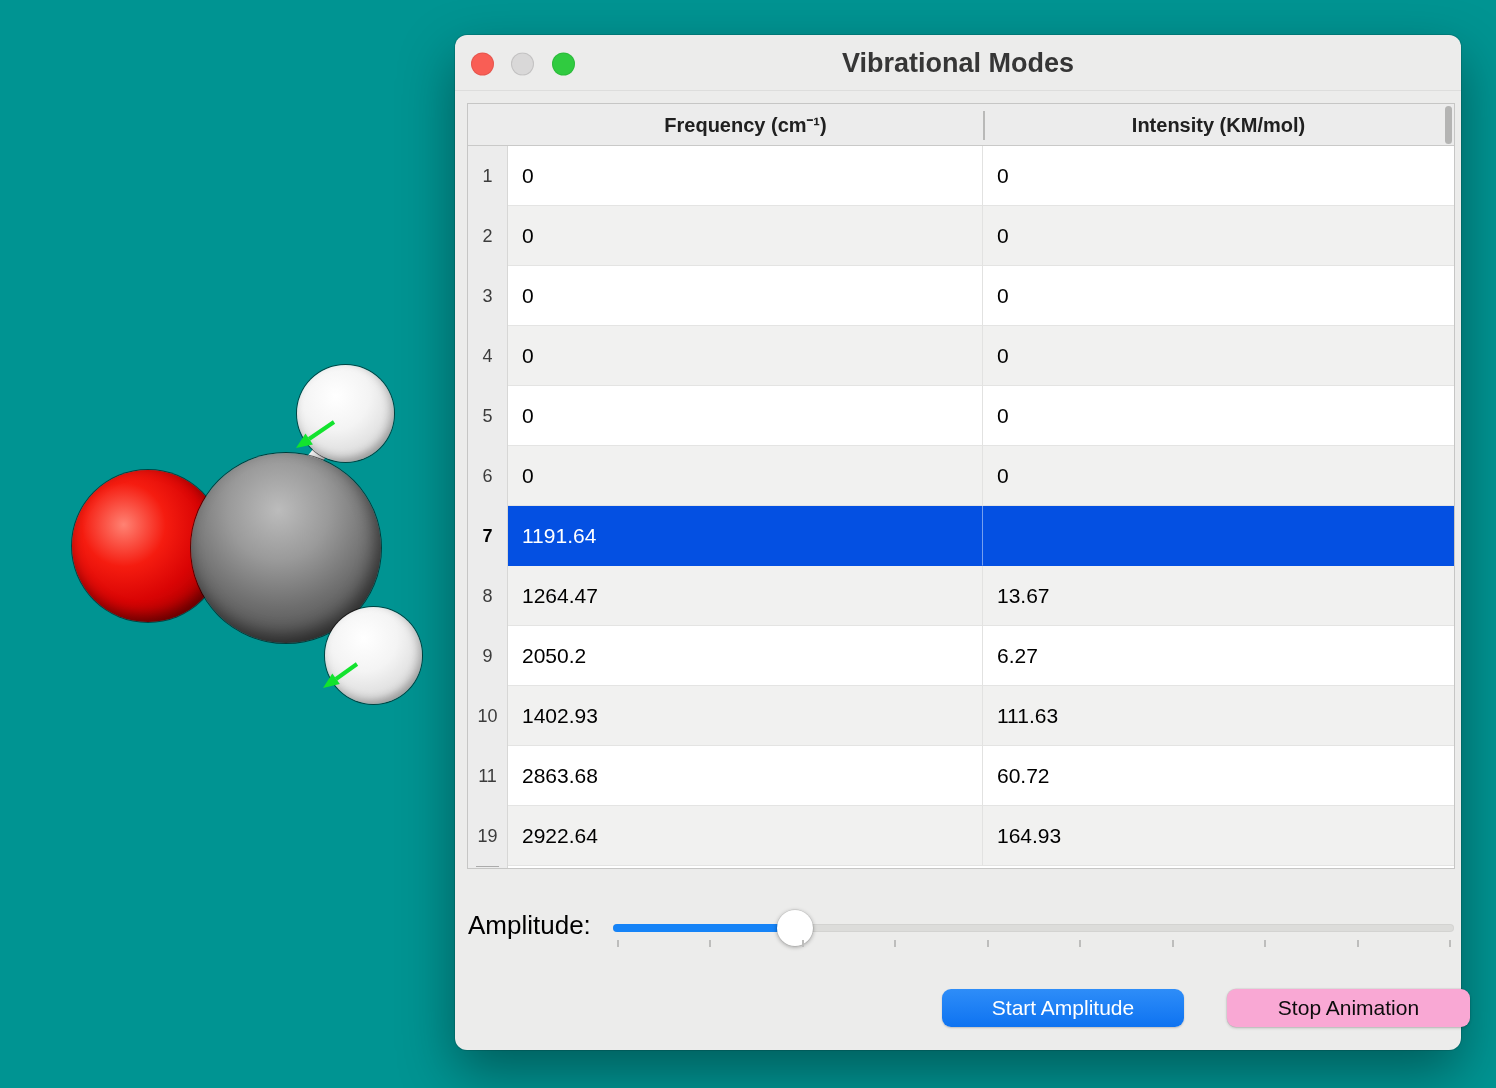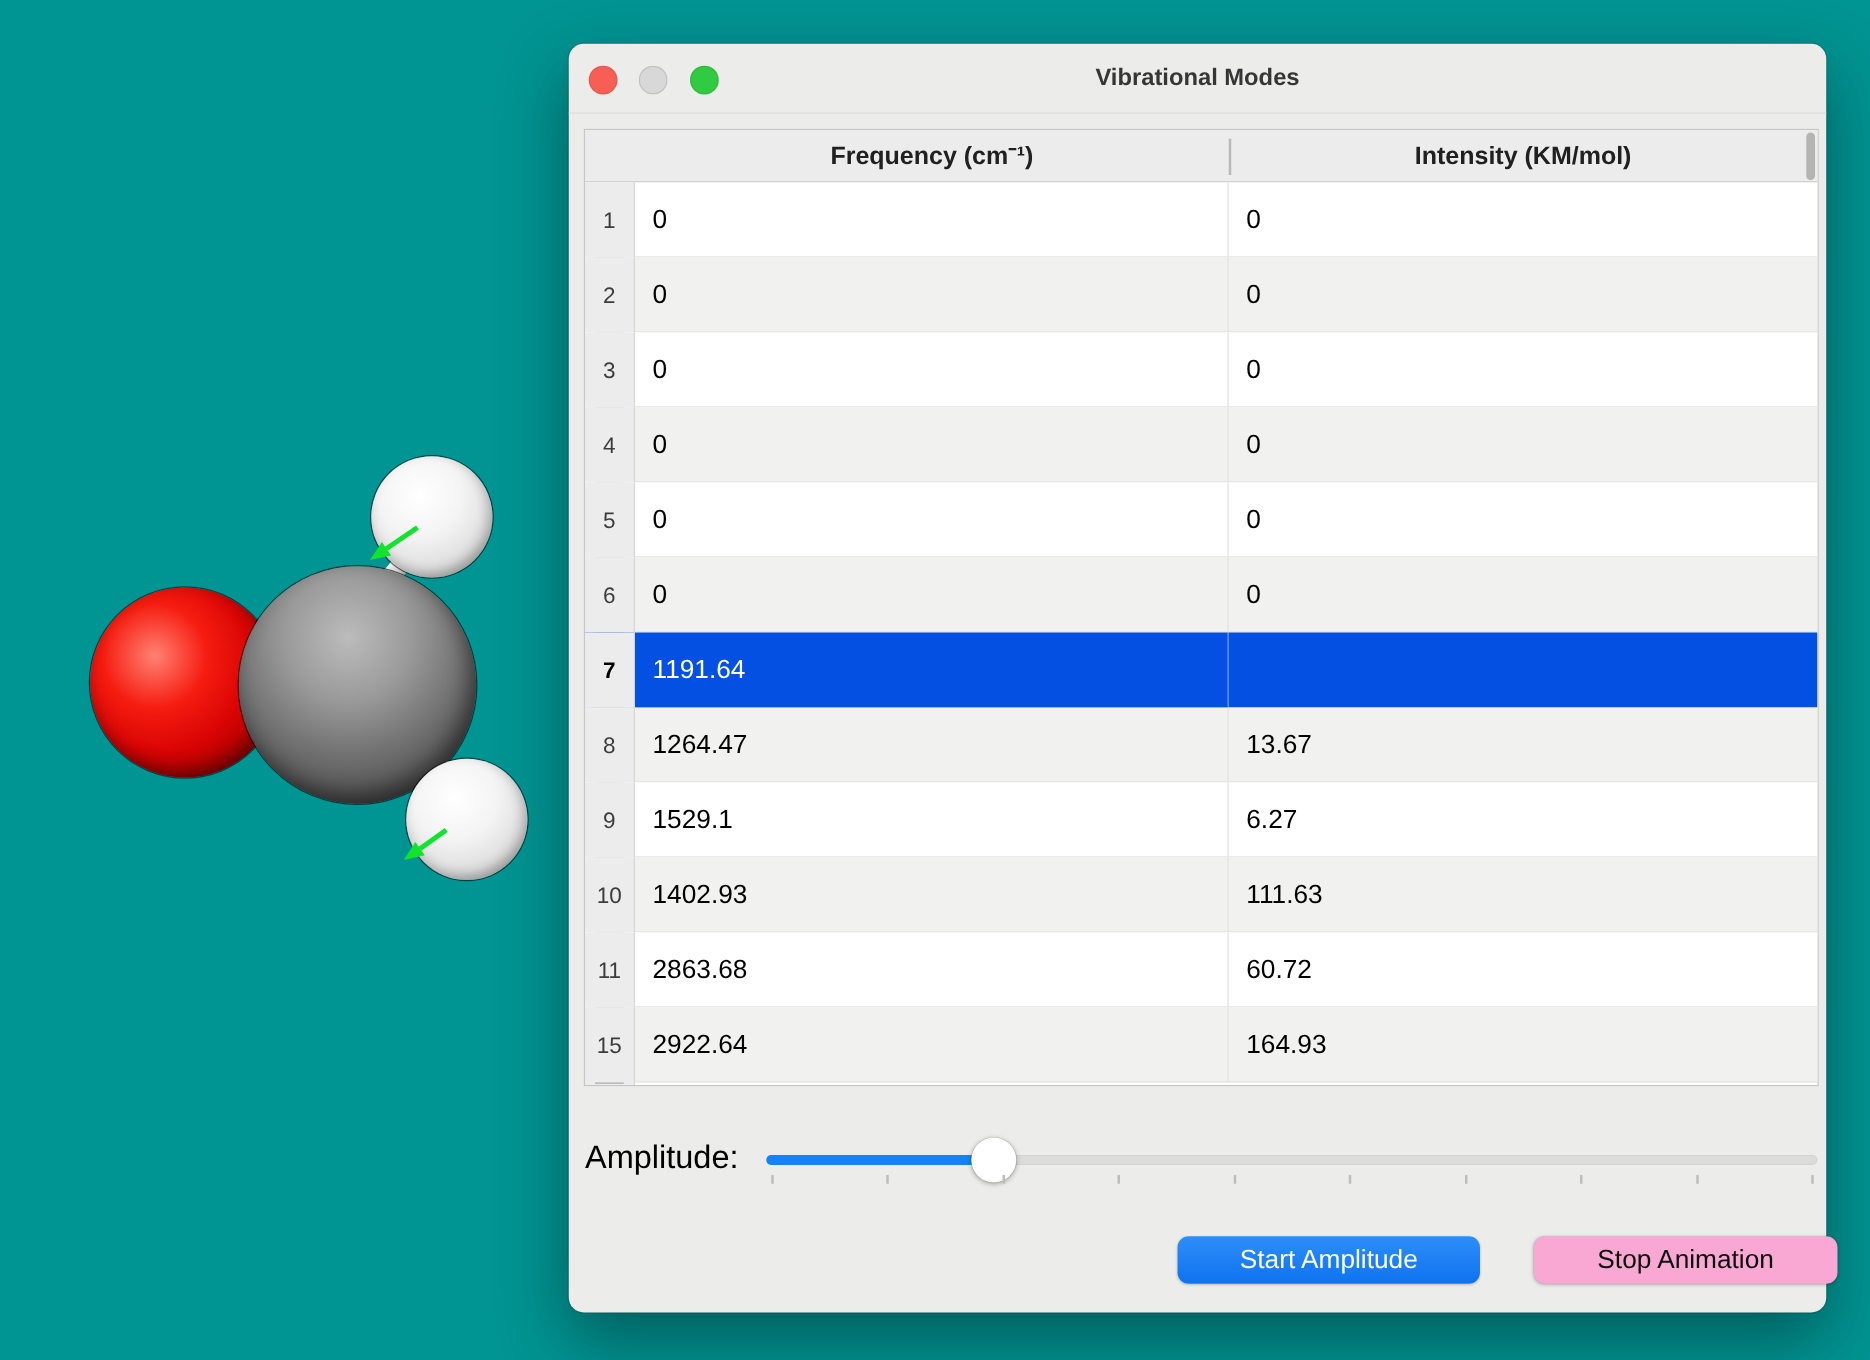--- a/index.html
+++ b/index.html
@@ -44,21 +44,21 @@
 
   
   .window {
     position:absolute; left:455px; top:35px; width:1006px; height:1015px;
     background:#ececeb; border-radius:12px;
     box-shadow:0 22px 55px rgba(0,0,0,.38), 0 0 0 1px rgba(0,0,0,.12);
   }
   .titlebar { position:relative; height:56px; border-bottom:1px solid #dddddc; }
   .window-title {
     position:absolute; left:0; right:0; top:0; height:56px; line-height:56px;
-    text-align:center; font-weight:bold; font-size:19px; color:#363636;
+    text-align:center; font-weight:bold; font-size:27px; color:#363636;
   }
   .traffic { position:absolute; top:52.5%; transform:translateY(-50%); width:23px; height:23px; border-radius:50%; }
   .tl-close { left:16px; background:#f95e55; box-shadow:inset 0 0 0 1px rgba(0,0,0,.08); }
   .tl-min   { left:56px; background:#d9d8d8; box-shadow:inset 0 0 0 1px rgba(0,0,0,.1); }
   .tl-zoom  { left:97px; background:#30cb40; box-shadow:inset 0 0 0 1px rgba(0,0,0,.08); }
 
   
   .vtable {
     position:absolute; left:12px; top:68px; width:988px; height:766px;
     border:1px solid #c6c6c5; background:#fff; overflow:hidden;
@@ -187,35 +187,35 @@
           <div class="cell-num">7</div>
           <div class="cell cell-freq">1191.64</div>
         </div>
         <div class="trow alt">
           <div class="cell-num">8</div>
           <div class="cell cell-freq">1264.47</div>
           <div class="cell cell-int">13.67</div>
         </div>
         <div class="trow">
           <div class="cell-num">9</div>
-          <div class="cell cell-freq">1529.1</div>
+          <div class="cell cell-freq">2050.2</div>
           <div class="cell cell-int">6.27</div>
         </div>
         <div class="trow alt">
           <div class="cell-num">10</div>
           <div class="cell cell-freq">1402.93</div>
           <div class="cell cell-int">111.63</div>
         </div>
         <div class="trow">
           <div class="cell-num">11</div>
           <div class="cell cell-freq">2863.68</div>
           <div class="cell cell-int">60.72</div>
         </div>
         <div class="trow alt">
-          <div class="cell-num">15</div>
+          <div class="cell-num">19</div>
           <div class="cell cell-freq">2922.64</div>
           <div class="cell cell-int">164.93</div>
         </div>
       </div>
     <div class="scroll-thumb"></div>
   </div>
 
   <div class="amp-label">Amplitude:</div>
   <div class="slider">
     <div class="slider-track"></div>

